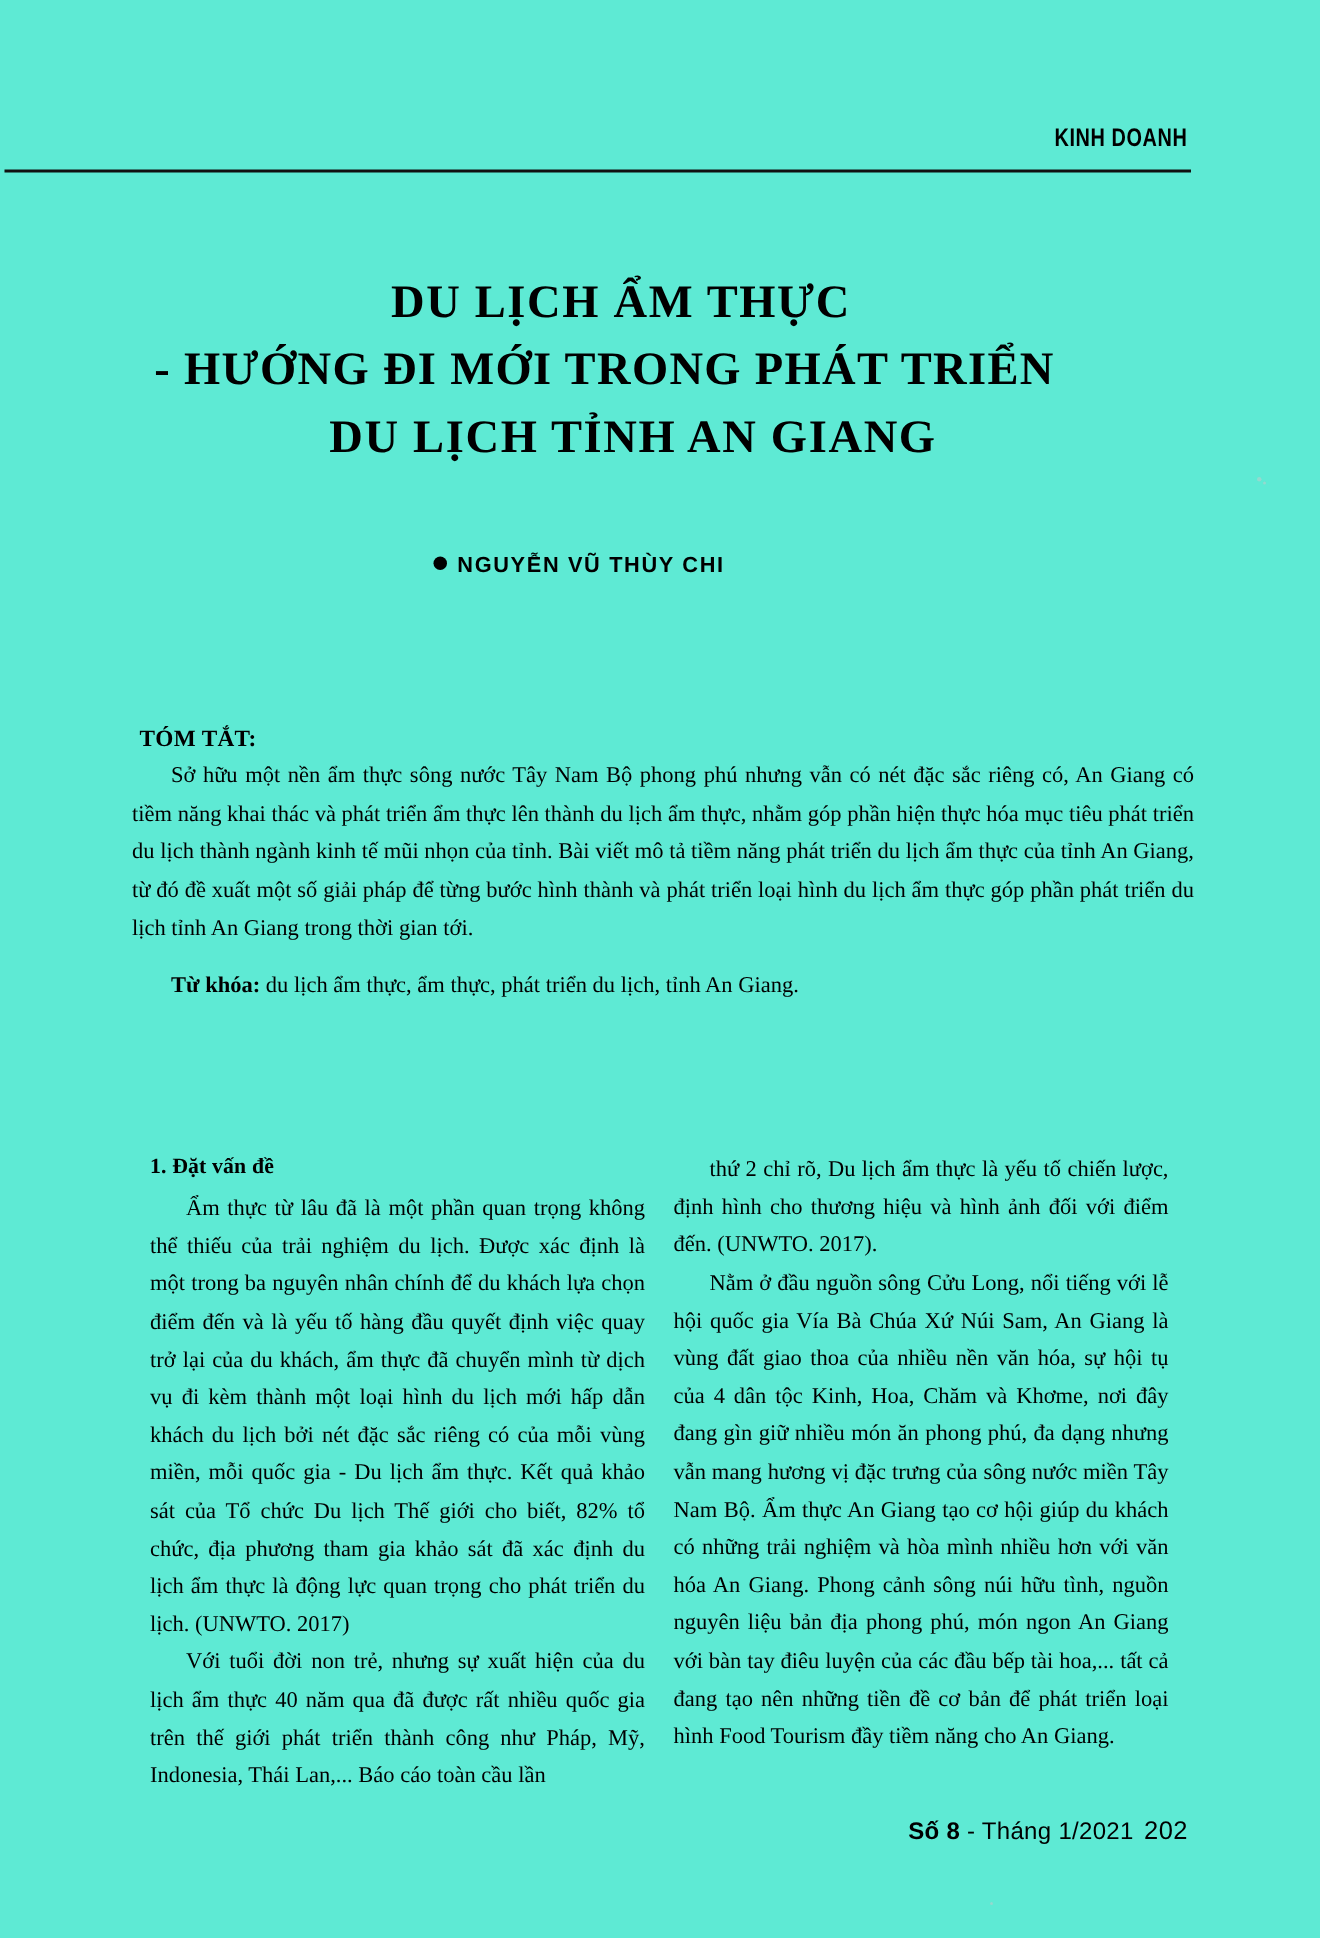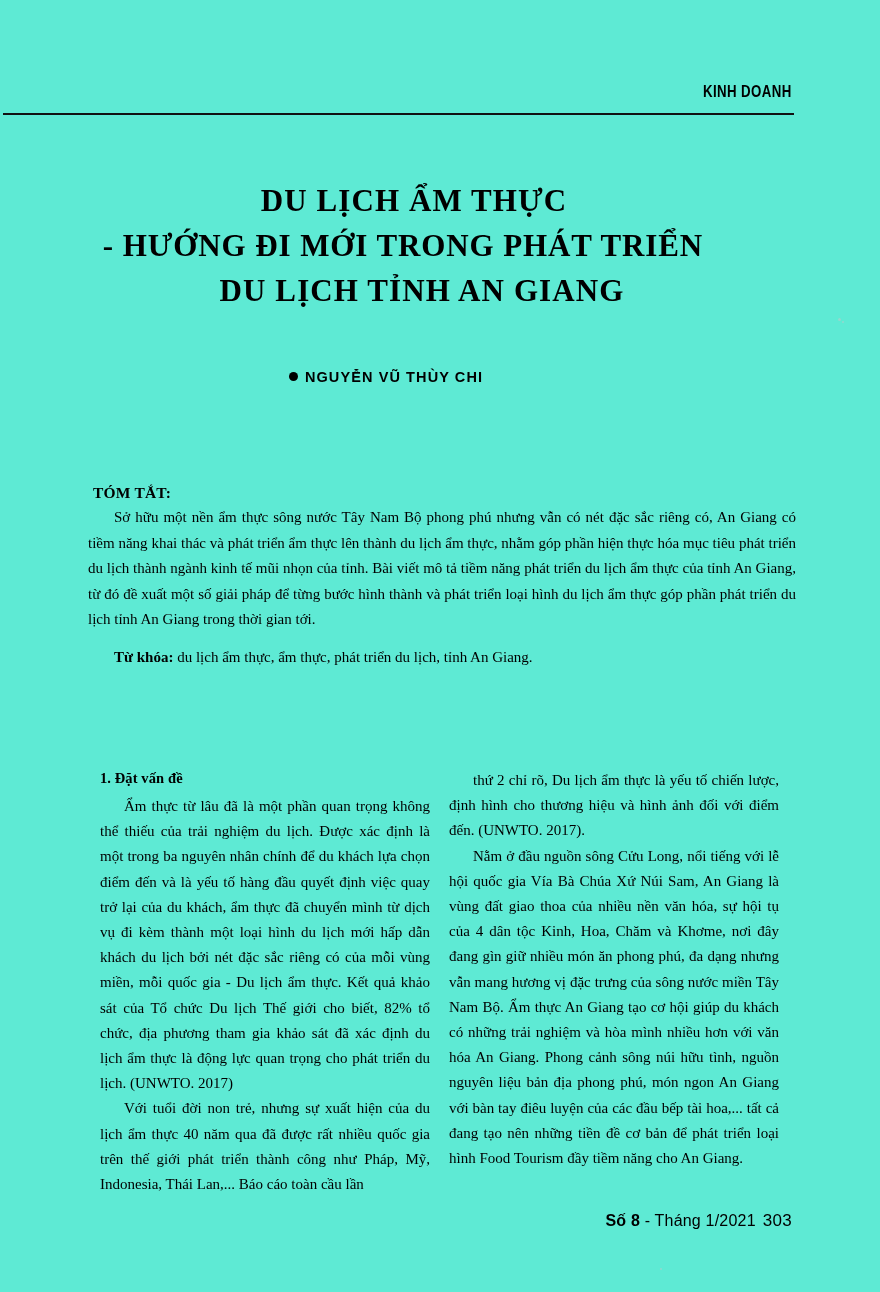--- a/index.html
+++ b/index.html
@@ -239,21 +239,21 @@
     <p class="body-par">Ẩm thực từ lâu đã là một phần quan trọng không thể thiếu của trải nghiệm du lịch. Được xác định là một trong ba nguyên nhân chính để du khách lựa chọn điểm đến và là yếu tố hàng đầu quyết định việc quay trở lại của du khách, ẩm thực đã chuyển mình từ dịch vụ đi kèm thành một loại hình du lịch mới hấp dẫn khách du lịch bởi nét đặc sắc riêng có của mỗi vùng miền, mỗi quốc gia - Du lịch ẩm thực. Kết quả khảo sát của Tổ chức Du lịch Thế giới cho biết, 82% tổ chức, địa phương tham gia khảo sát đã xác định du lịch ẩm thực là động lực quan trọng cho phát triển du lịch. (UNWTO. 2017)</p>
     <p class="body-par">Với tuổi đời non trẻ, nhưng sự xuất hiện của du lịch ẩm thực 40 năm qua đã được rất nhiều quốc gia trên thế giới phát triển thành công như Pháp, Mỹ, Indonesia, Thái Lan,... Báo cáo toàn cầu lần</p>
   </div>
 
   <div class="col col-right">
     <p class="body-par">thứ 2 chỉ rõ, Du lịch ẩm thực là yếu tố chiến lược, định hình cho thương hiệu và hình ảnh đối với điểm đến. (UNWTO. 2017).</p>
     <p class="body-par">Nằm ở đầu nguồn sông Cửu Long, nổi tiếng với lễ hội quốc gia Vía Bà Chúa Xứ Núi Sam, An Giang là vùng đất giao thoa của nhiều nền văn hóa, sự hội tụ của 4 dân tộc Kinh, Hoa, Chăm và Khơme, nơi đây đang gìn giữ nhiều món ăn phong phú, đa dạng nhưng vẫn mang hương vị đặc trưng của sông nước miền Tây Nam Bộ. Ẩm thực An Giang tạo cơ hội giúp du khách có những trải nghiệm và hòa mình nhiều hơn với văn hóa An Giang. Phong cảnh sông núi hữu tình, nguồn nguyên liệu bản địa phong phú, món ngon An Giang với bàn tay điêu luyện của các đầu bếp tài hoa,... tất cả đang tạo nên những tiền đề cơ bản để phát triển loại hình Food Tourism đầy tiềm năng cho An Giang.</p>
   </div>
 
   <div class="footer">
-    <span class="footer-issue">Số 8</span><span class="footer-date"> - Tháng 1/2021</span><span class="footer-page">303</span>
+    <span class="footer-issue">Số 8</span><span class="footer-date"> - Tháng 1/2021</span><span class="footer-page">202</span>
   </div>
 
   <div class="speckle sp1"></div>
   <div class="speckle sp2"></div>
   <div class="speckle sp3"></div>
   <div class="speckle sp4"></div>
 
 </div>
 
 </body></html>

